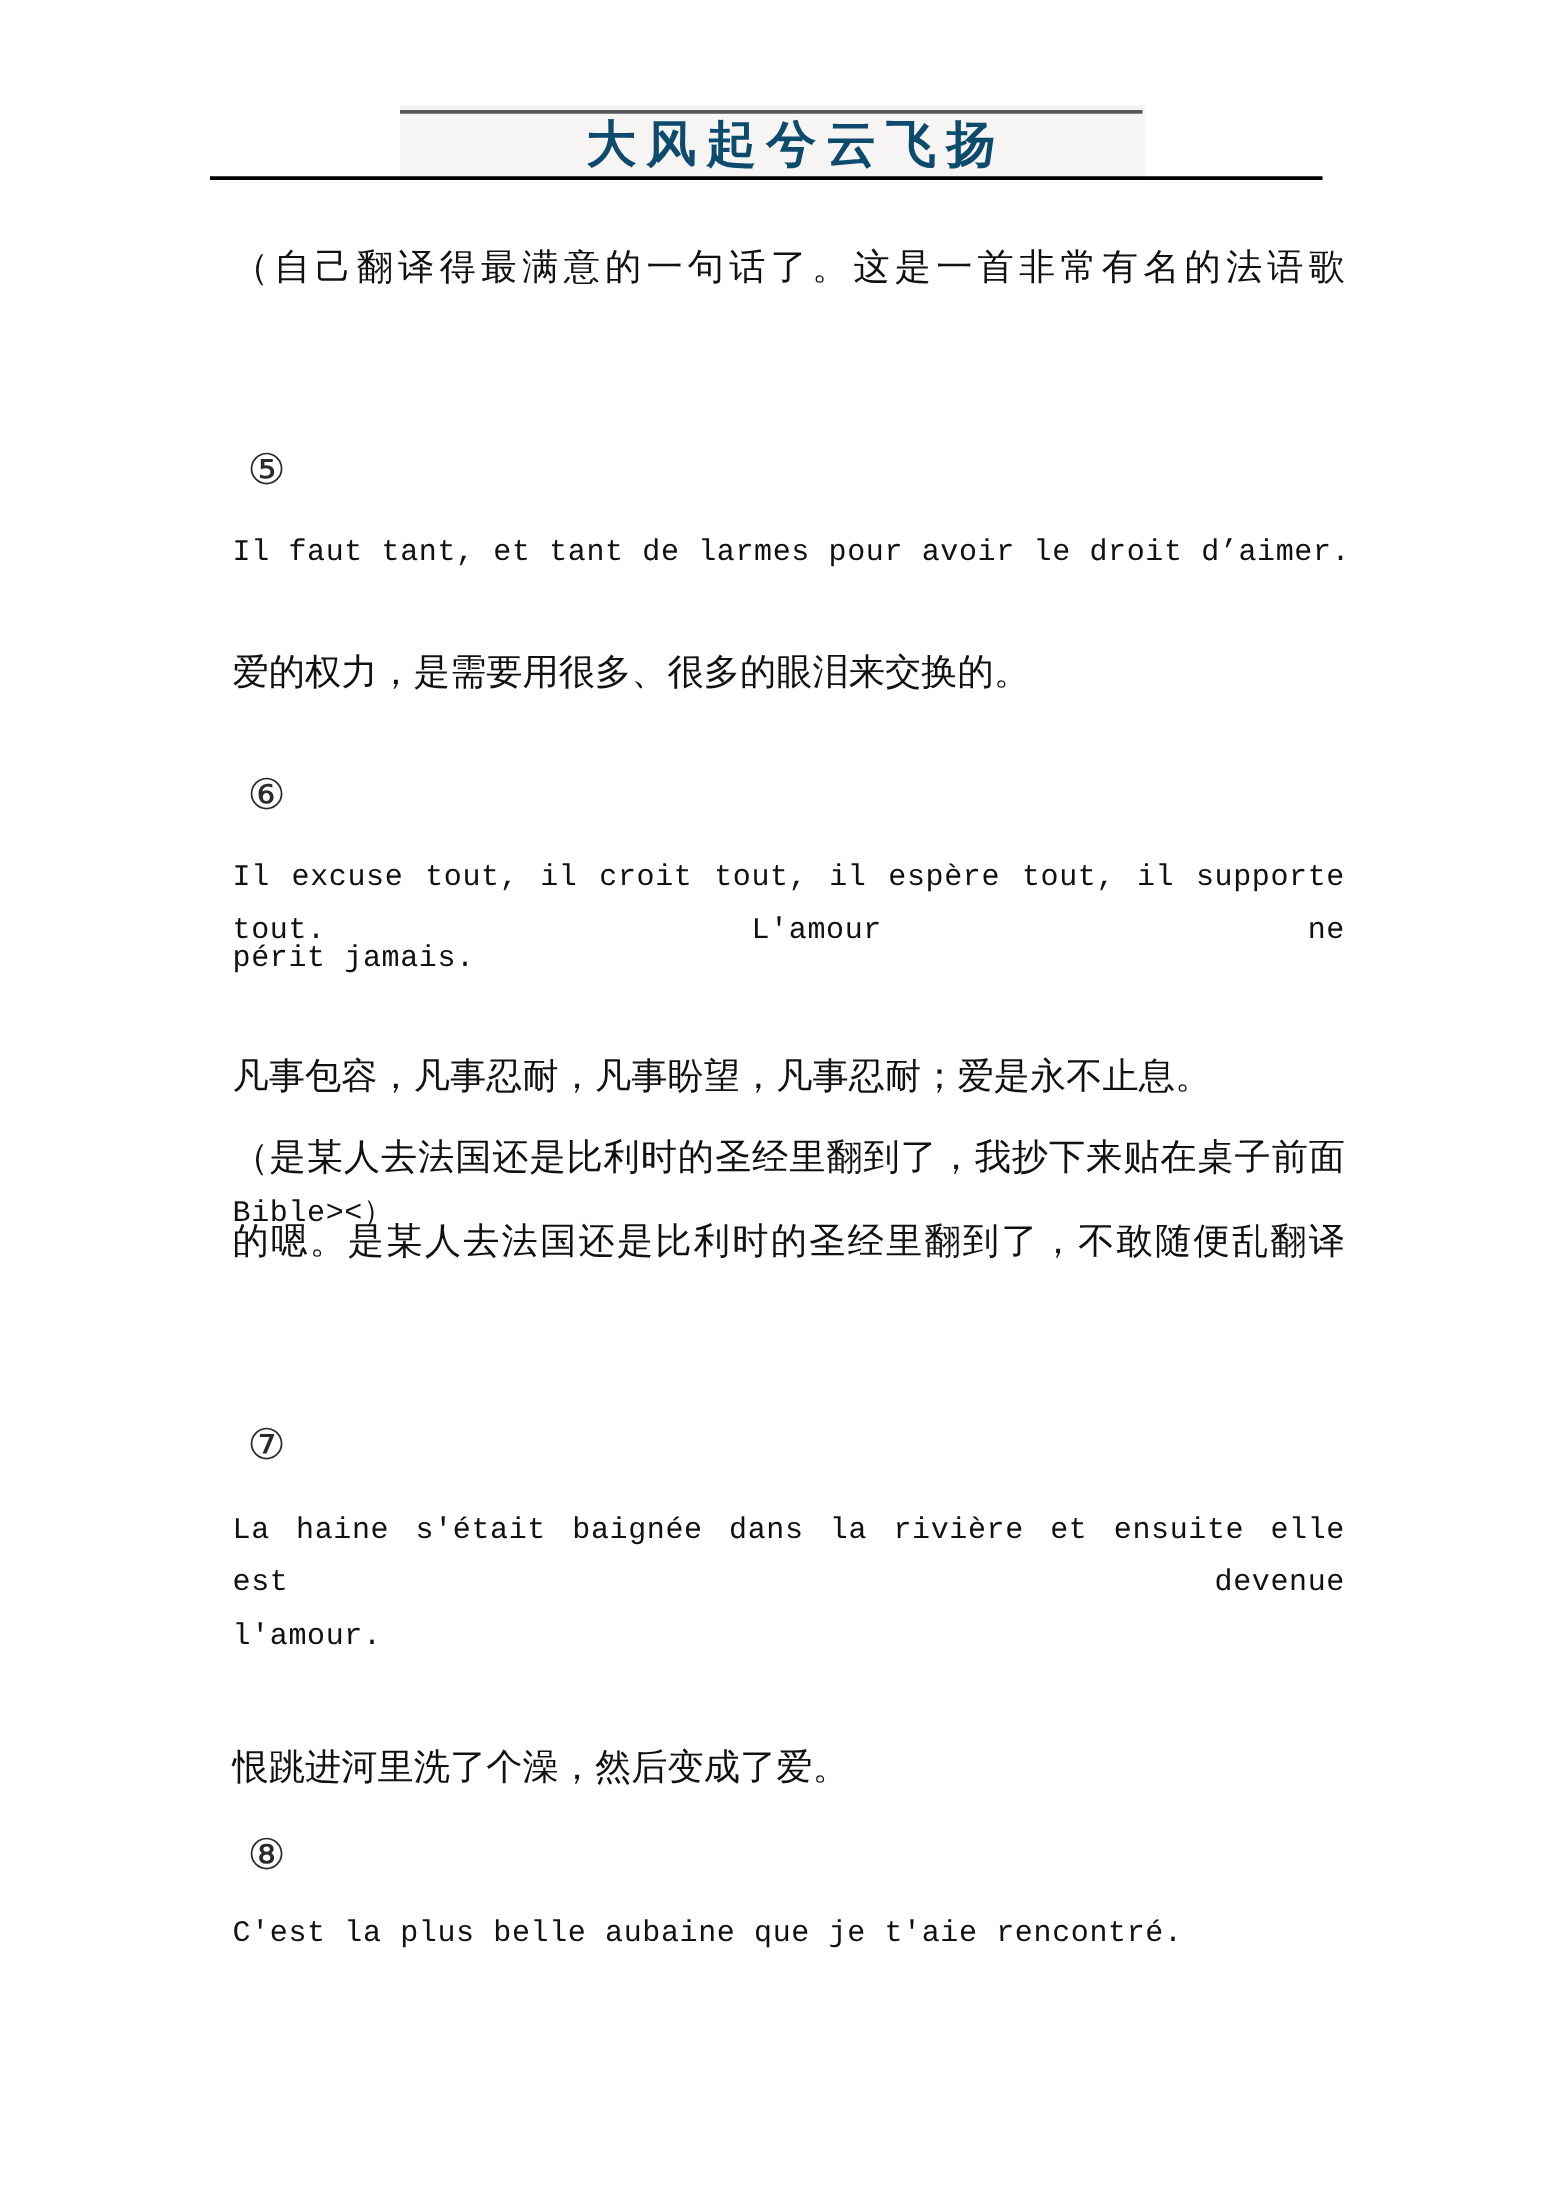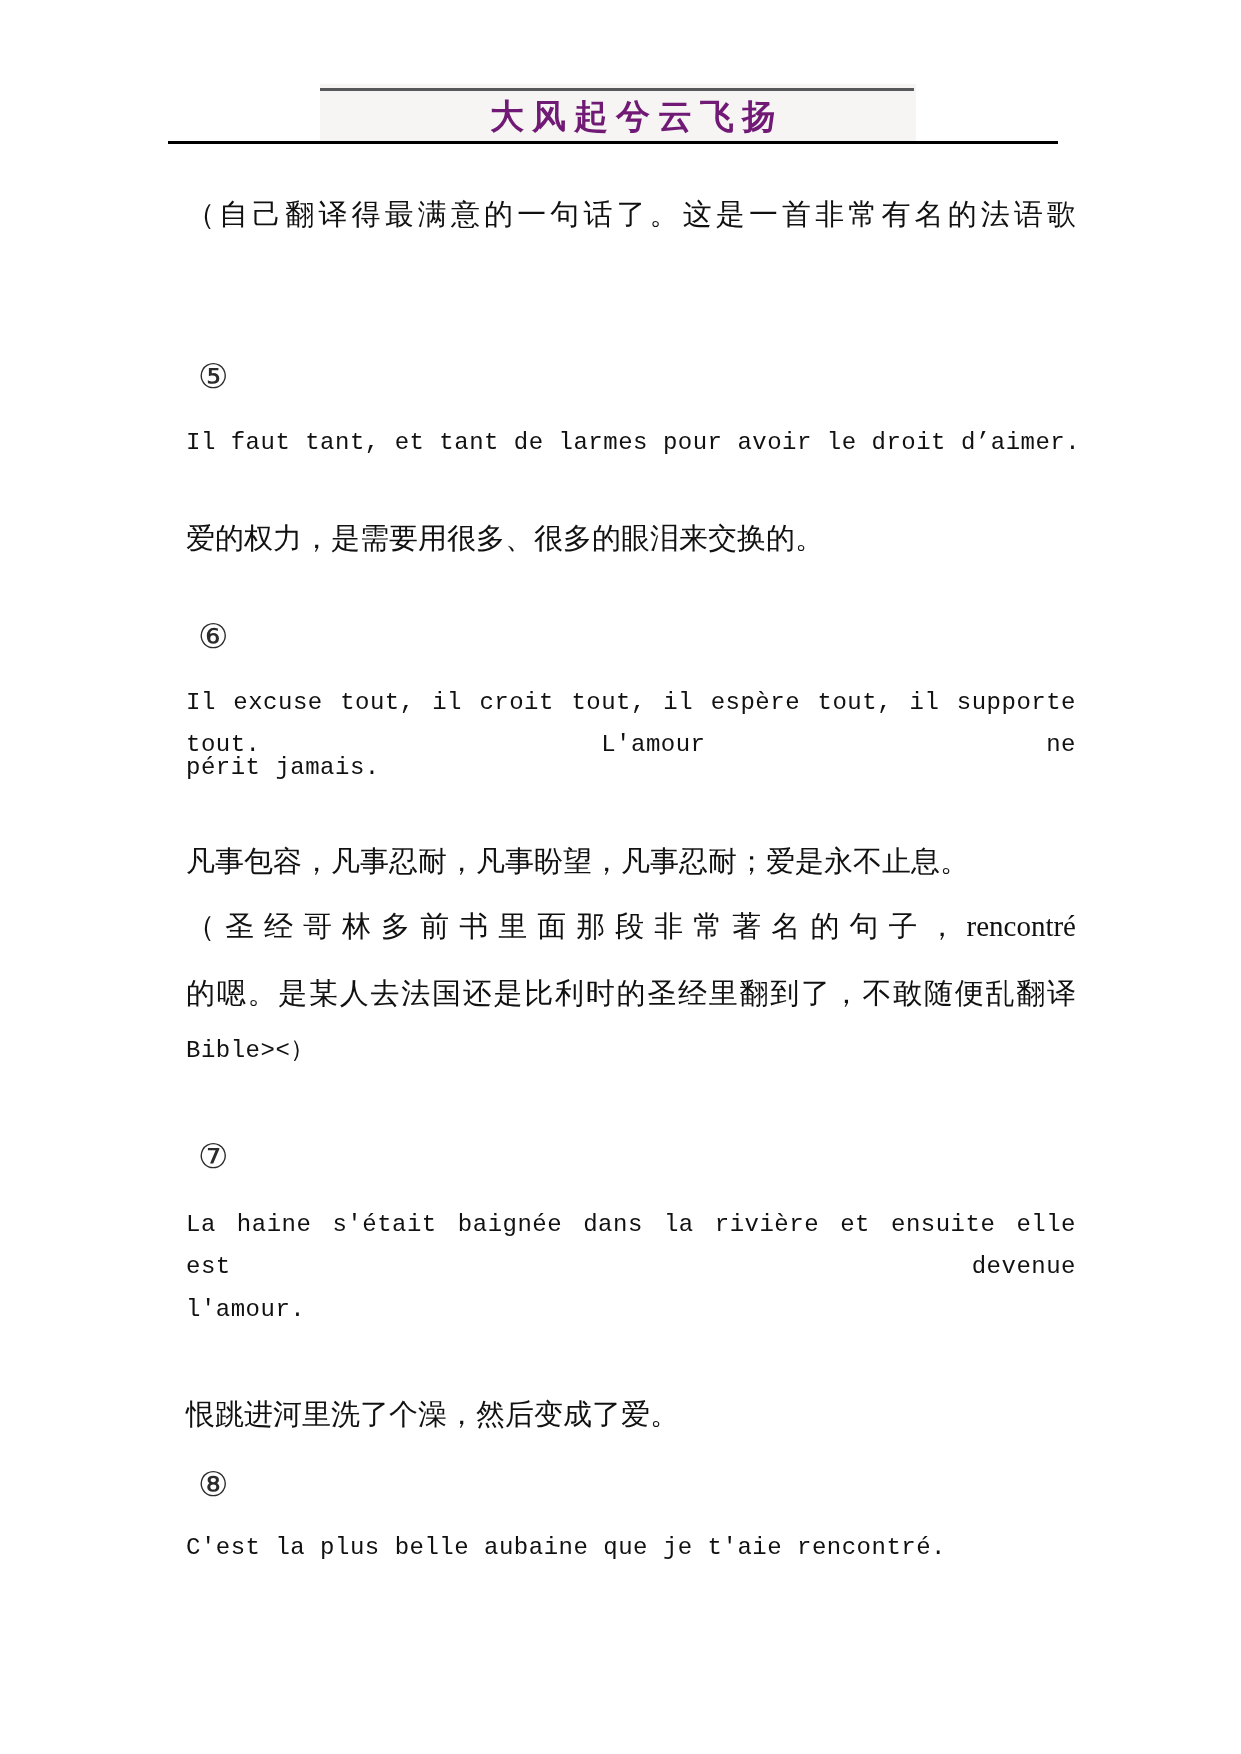--- a/index.html
+++ b/index.html
@@ -43,24 +43,24 @@
   .masthead-title {
     position: absolute;
     left: 320px;
     top: 90px;
     width: 596px;
     padding-left: 38px;
     box-sizing: border-box;
     text-align: center;
     font-family: "DejaVu Serif", "Liberation Serif", serif;
     font-weight: bold;
-    font-size: 34px;
+    font-size: 40px;
     line-height: 52px;
     letter-spacing: 8px;
-    color: #701a75;
+    color: #0c4a6e;
     white-space: nowrap;
   }
   
   .line {
     position: absolute;
     left: 186px;
     width: 890px;
     line-height: 42px;
     white-space: nowrap;
     color: #111111;
@@ -101,23 +101,23 @@
   <div class="line zh stretch" style="top:160px">（自己翻译得最满意的一句话了。这是一首非常有名的法语歌</div>
 
   <div class="line num" style="top:355px">⑤</div>
   <div class="line fr" style="top:422px">Il faut tant, et tant de larmes pour avoir le droit d’aimer.</div>
   <div class="line zh" style="top:484px">爱的权力，是需要用很多、很多的眼泪来交换的。</div>
 
   <div class="line num" style="top:615px">⑥</div>
   <div class="line fr" style="top:747px">périt jamais.</div>
   <div class="line fr stretch" style="top:682px">Il excuse tout, il croit tout, il espère tout, il supporte tout. L'amour ne</div>
   <div class="line zh" style="top:807px">凡事包容，凡事忍耐，凡事盼望，凡事忍耐；爱是永不止息。</div>
-  <div class="line zh stretch" style="top:872px">（圣经哥林多前书里面那段非常著名的句子，rencontré</div>
+  <div class="line zh stretch" style="top:872px">（是某人去法国还是比利时的圣经里翻到了，我抄下来贴在桌子前面</div>
   <div class="line zh stretch" style="top:939px">的嗯。是某人去法国还是比利时的圣经里翻到了，不敢随便乱翻译</div>
-  <div class="line fr" style="top:1030px">Bible&gt;&lt;）</div>
+  <div class="line fr" style="top:951px">Bible&gt;&lt;）</div>
 
   <div class="line num" style="top:1135px">⑦</div>
   <div class="line fr stretch" style="top:1204px">La haine s'était baignée dans la rivière et ensuite elle est devenue</div>
   <div class="line fr" style="top:1289px">l'amour.</div>
   <div class="line zh" style="top:1360px">恨跳进河里洗了个澡，然后变成了爱。</div>
 
   <div class="line num" style="top:1463px">⑧</div>
   <div class="line fr" style="top:1527px">C'est la plus belle aubaine que je t'aie rencontré.</div>
 
 </div>

